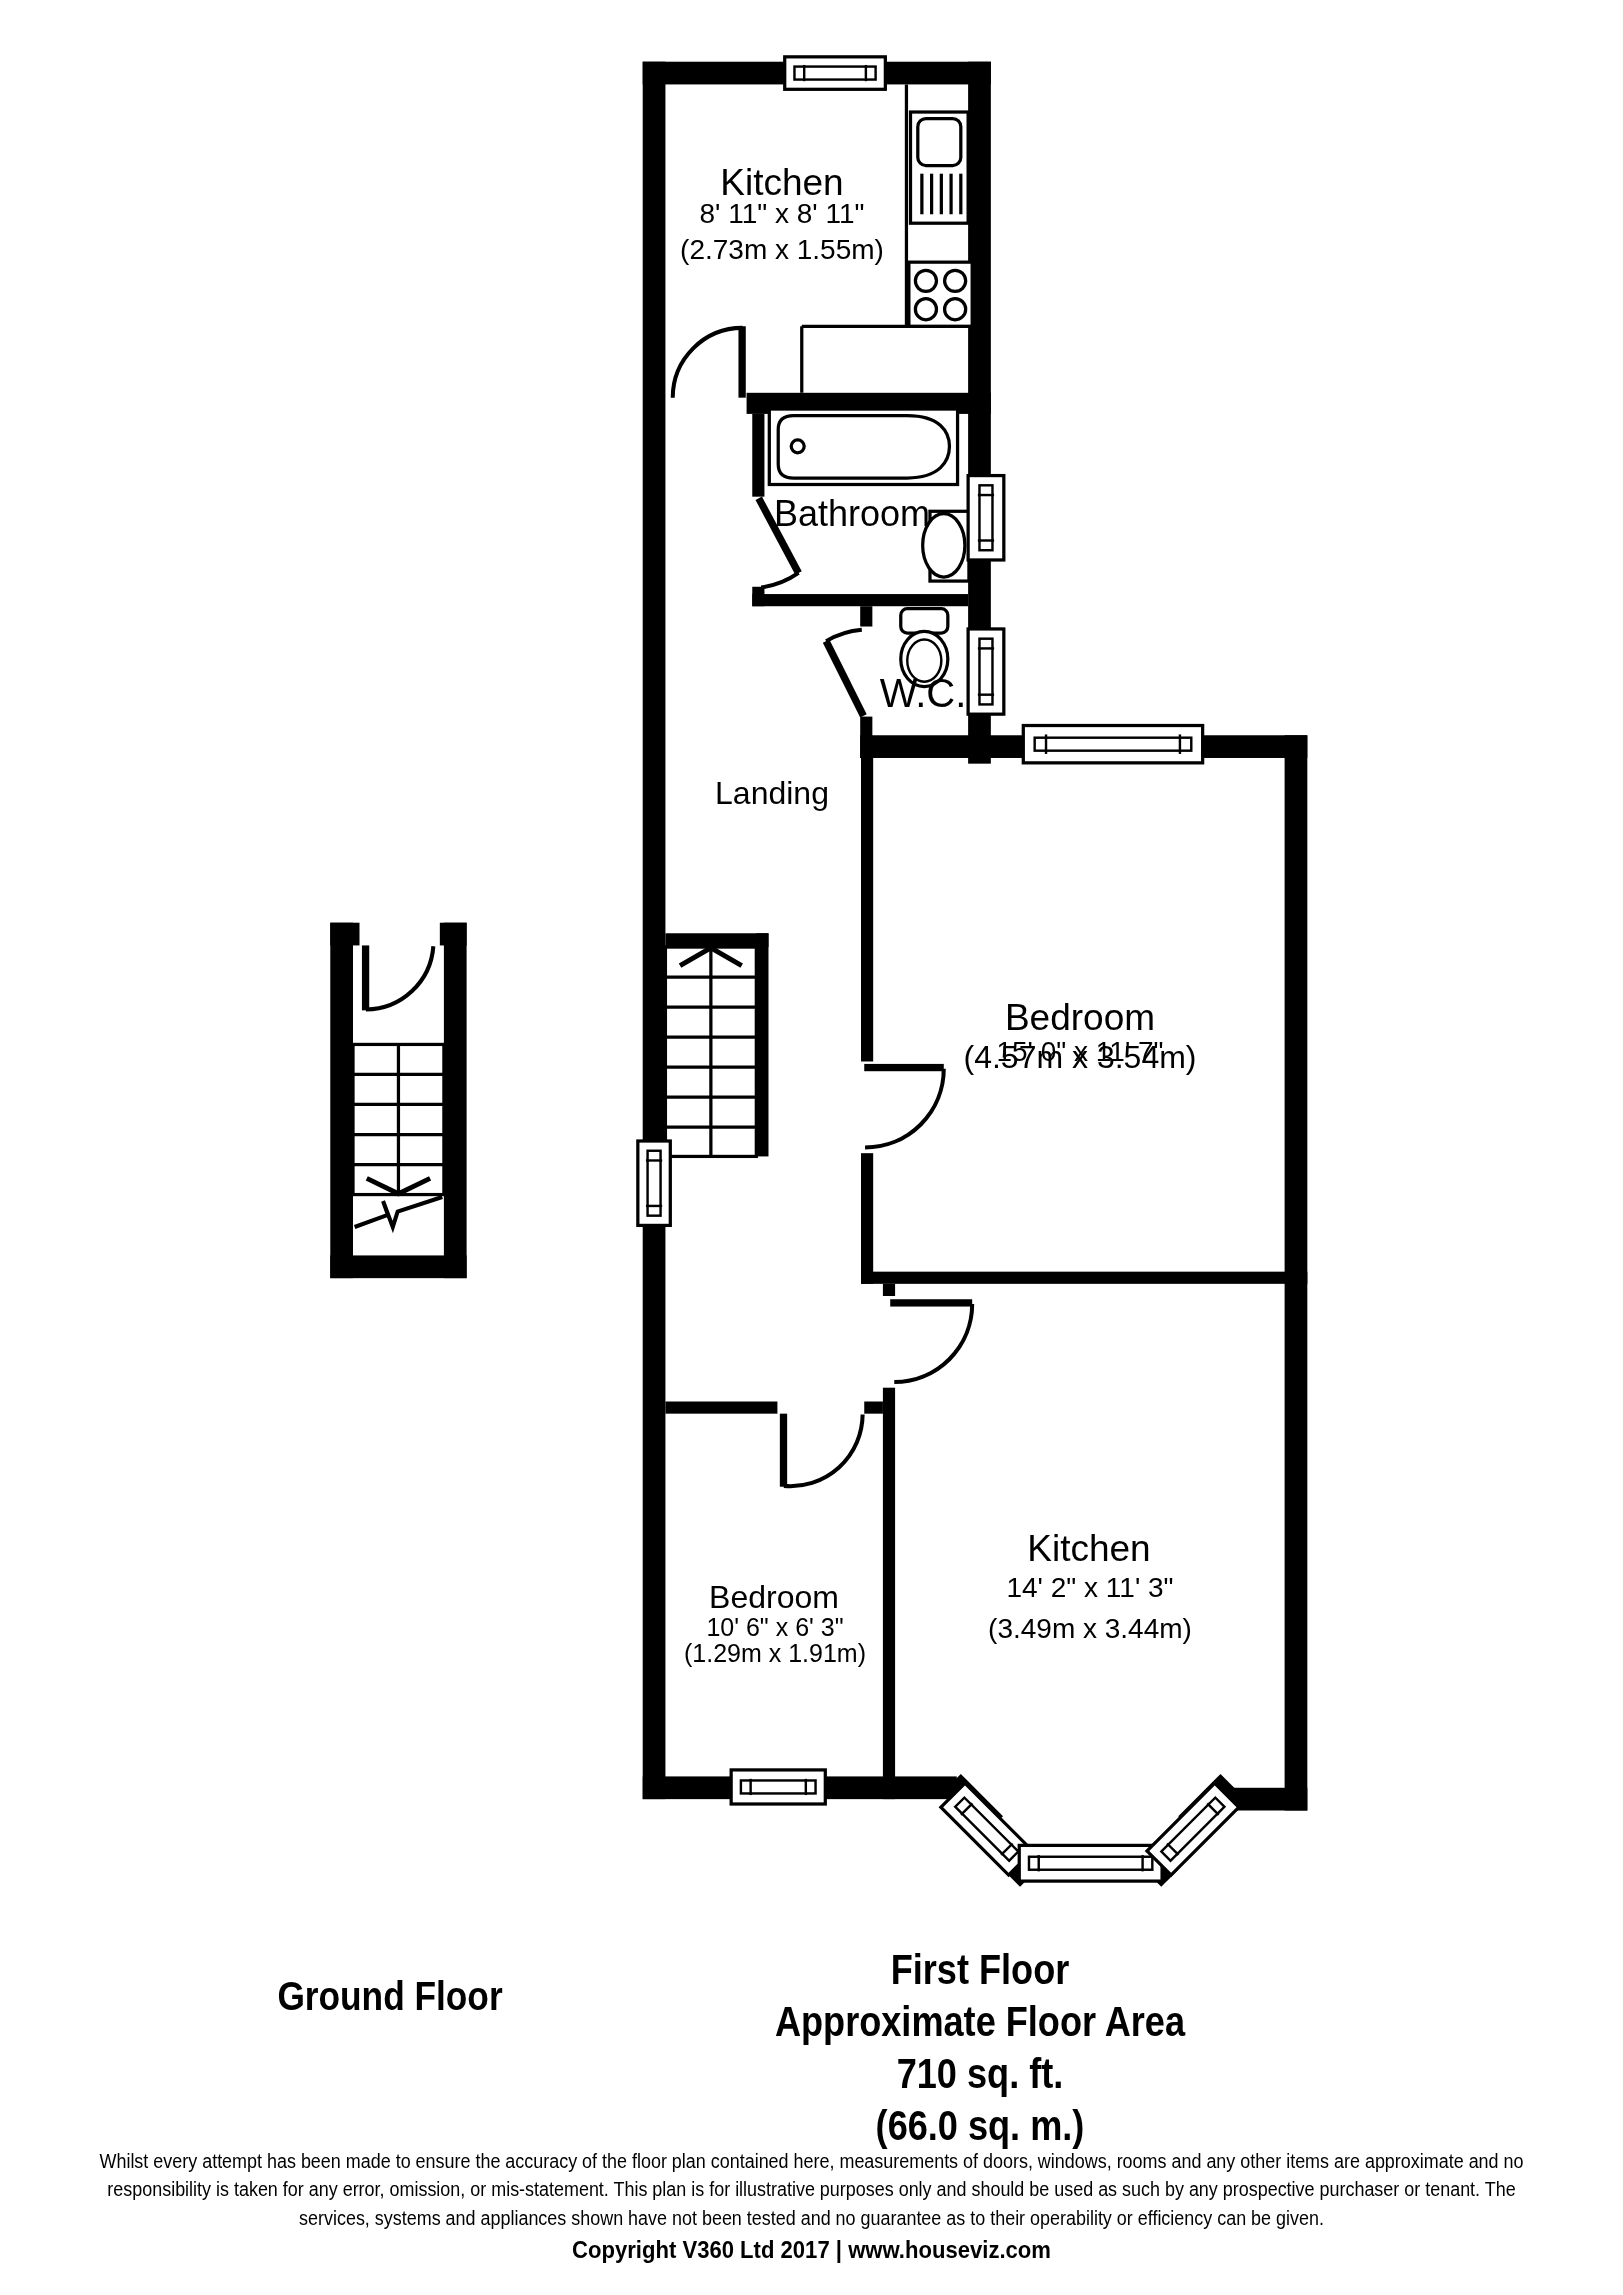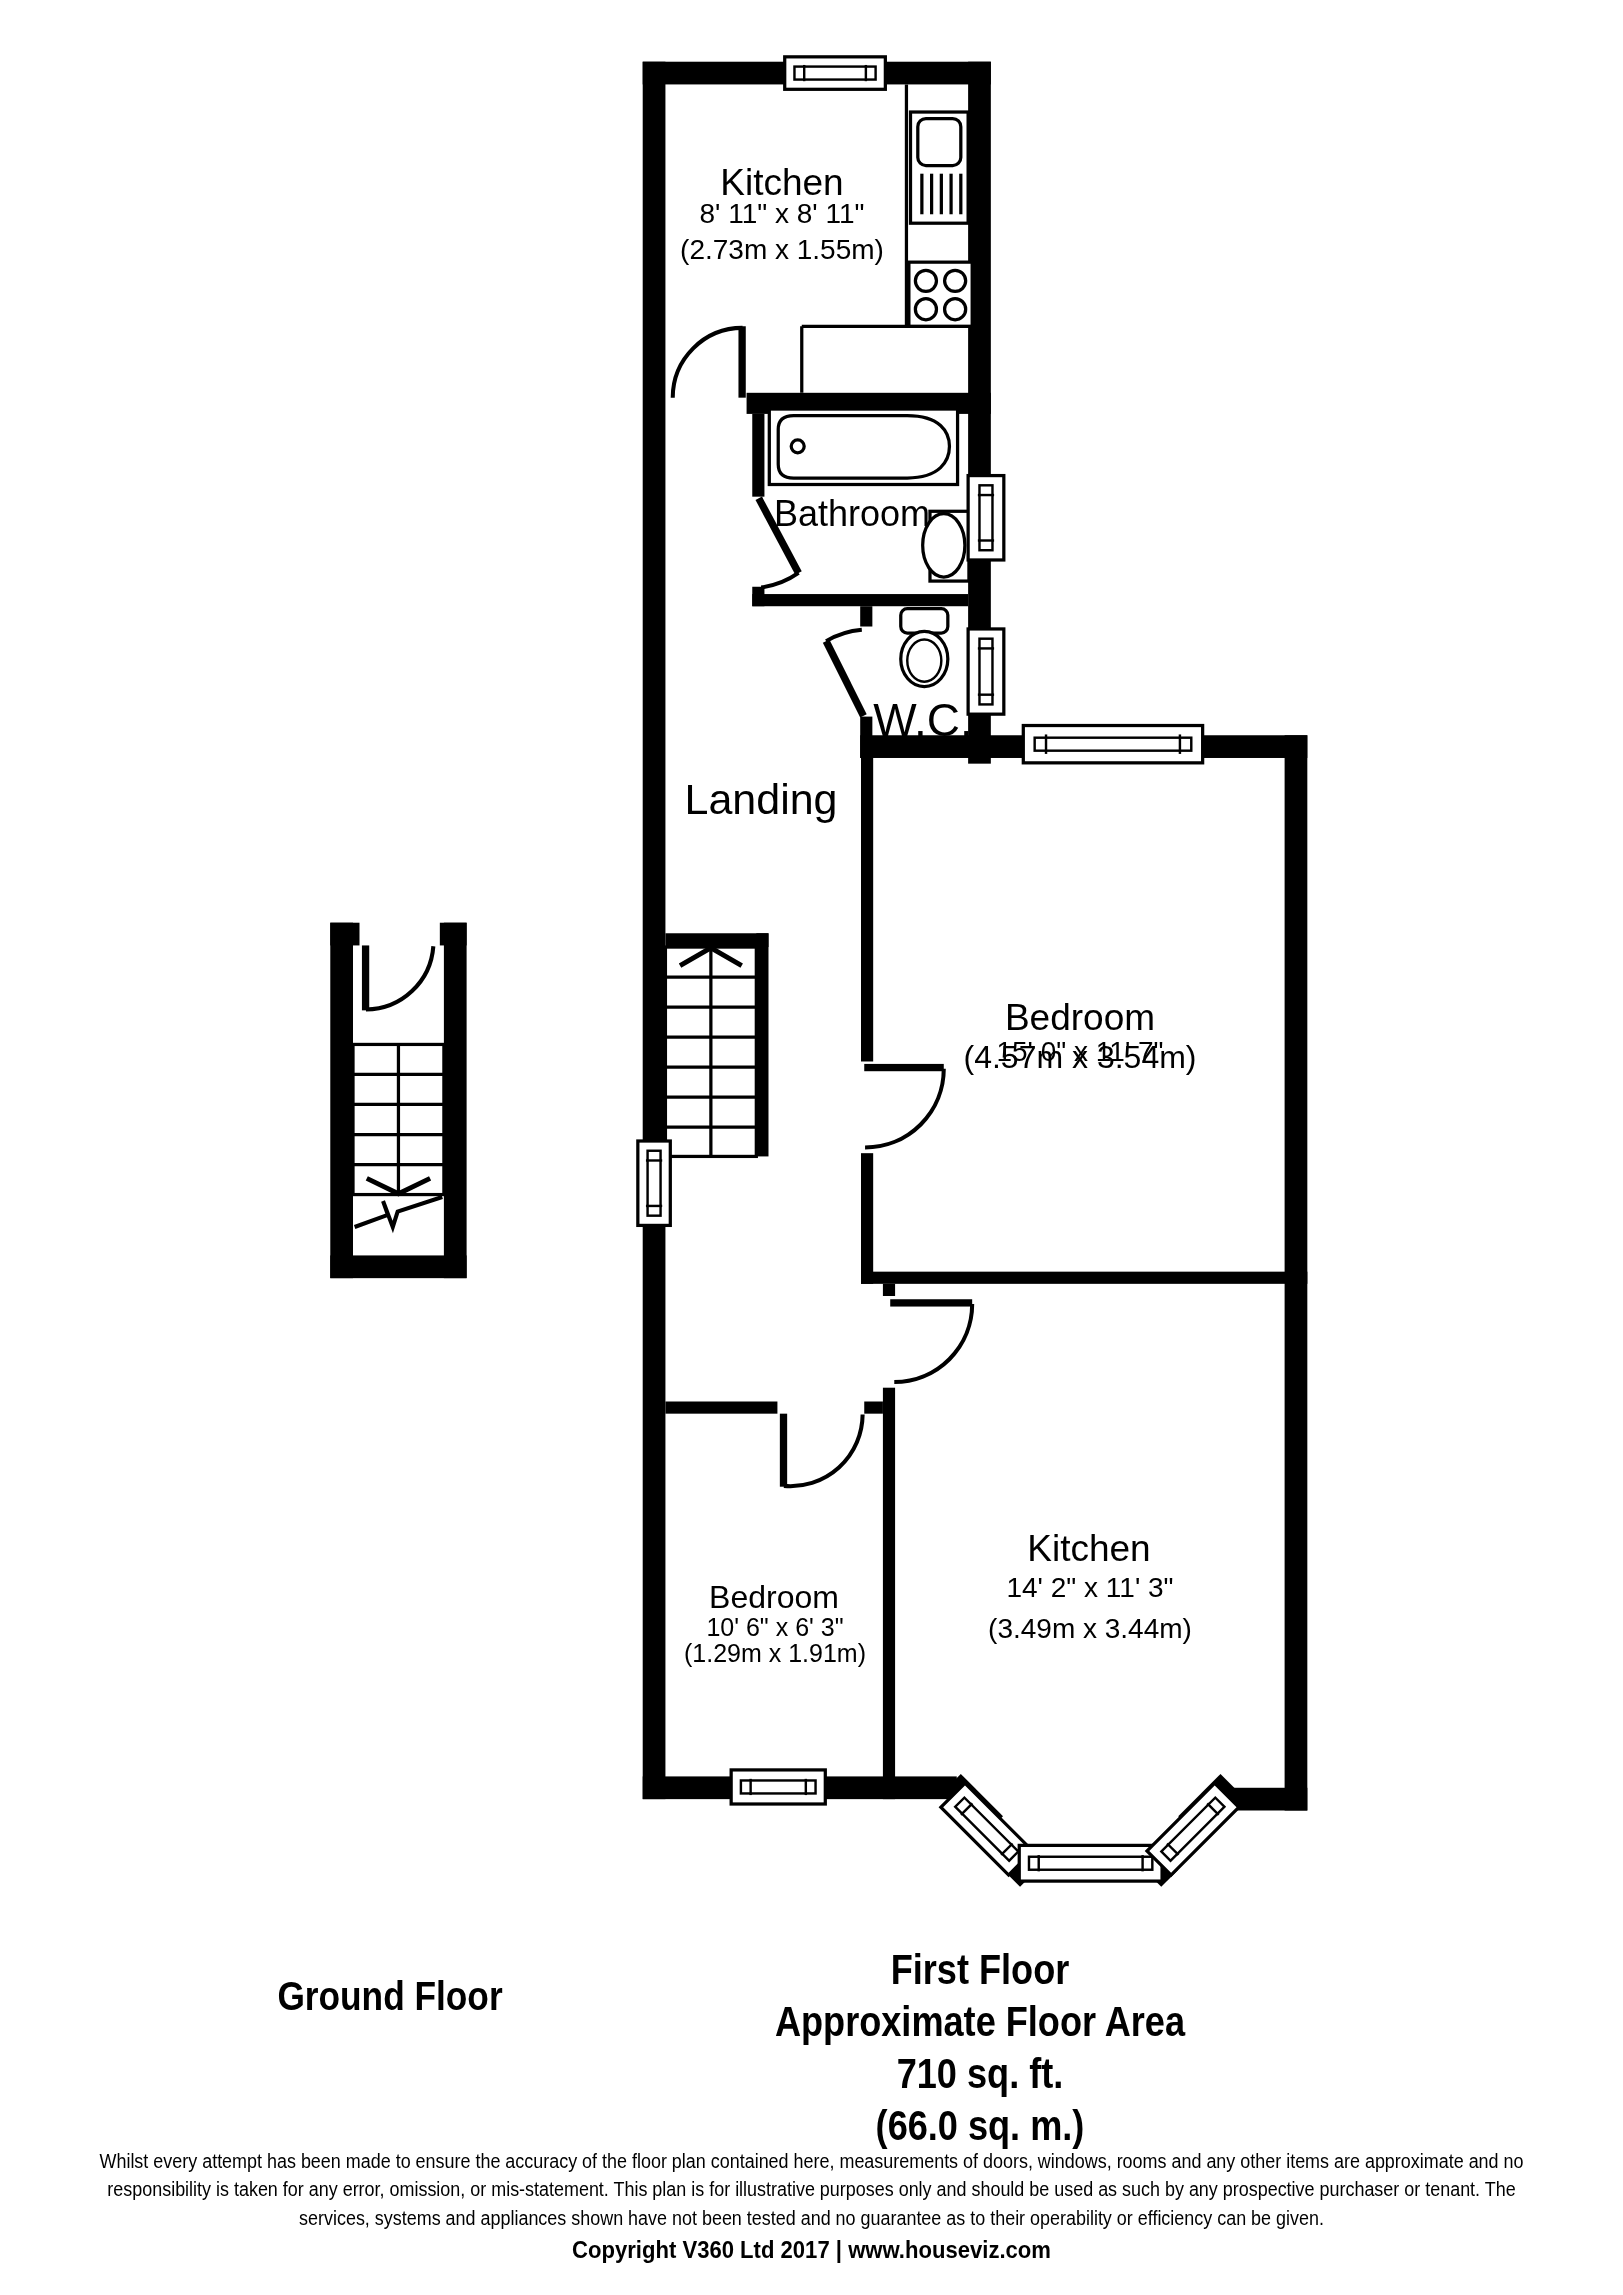--- a/index.html
+++ b/index.html
@@ -224,22 +224,22 @@
       <path d="M451,1244 A84,84 0 0 0 534,1166" stroke-width="5"></path>
     </g>
   </g>
 </svg>
 
 <div class="lbl" style="left:376px;top:163px;font-size:37px;">Kitchen</div>
 <div class="lbl" style="left:376px;top:199px;font-size:28px;">8' 11" x 8' 11"</div>
 <div class="lbl" style="left:376px;top:235px;font-size:28px;">(2.73m x 1.55m)</div>
 
 <div class="lbl" style="left:446px;top:495px;font-size:36px;">Bathroom</div>
-<div class="lbl" style="left:517px;top:696px;font-size:46px;">W.C.</div>
-<div class="lbl" style="left:355px;top:776px;font-size:43px;">Landing</div>
+<div class="lbl" style="left:517px;top:672px;font-size:40px;">W.C.</div>
+<div class="lbl" style="left:366px;top:776px;font-size:32px;">Landing</div>
 
 <div class="lbl" style="left:674px;top:998px;font-size:37px;">Bedroom</div>
 <div class="lbl" style="left:674px;top:1037px;font-size:28px;">15' 0" x 11' 7"</div>
 <div class="lbl" style="left:674px;top:1040px;font-size:32px;">(4.57m x 3.54m)</div>
 
 <div class="lbl" style="left:683px;top:1529px;font-size:37px;">Kitchen</div>
 <div class="lbl" style="left:684px;top:1573px;font-size:28px;">14' 2" x 11' 3"</div>
 <div class="lbl" style="left:684px;top:1614px;font-size:28px;">(3.49m x 3.44m)</div>
 
 <div class="lbl" style="left:368px;top:1580px;font-size:32px;">Bedroom</div>

